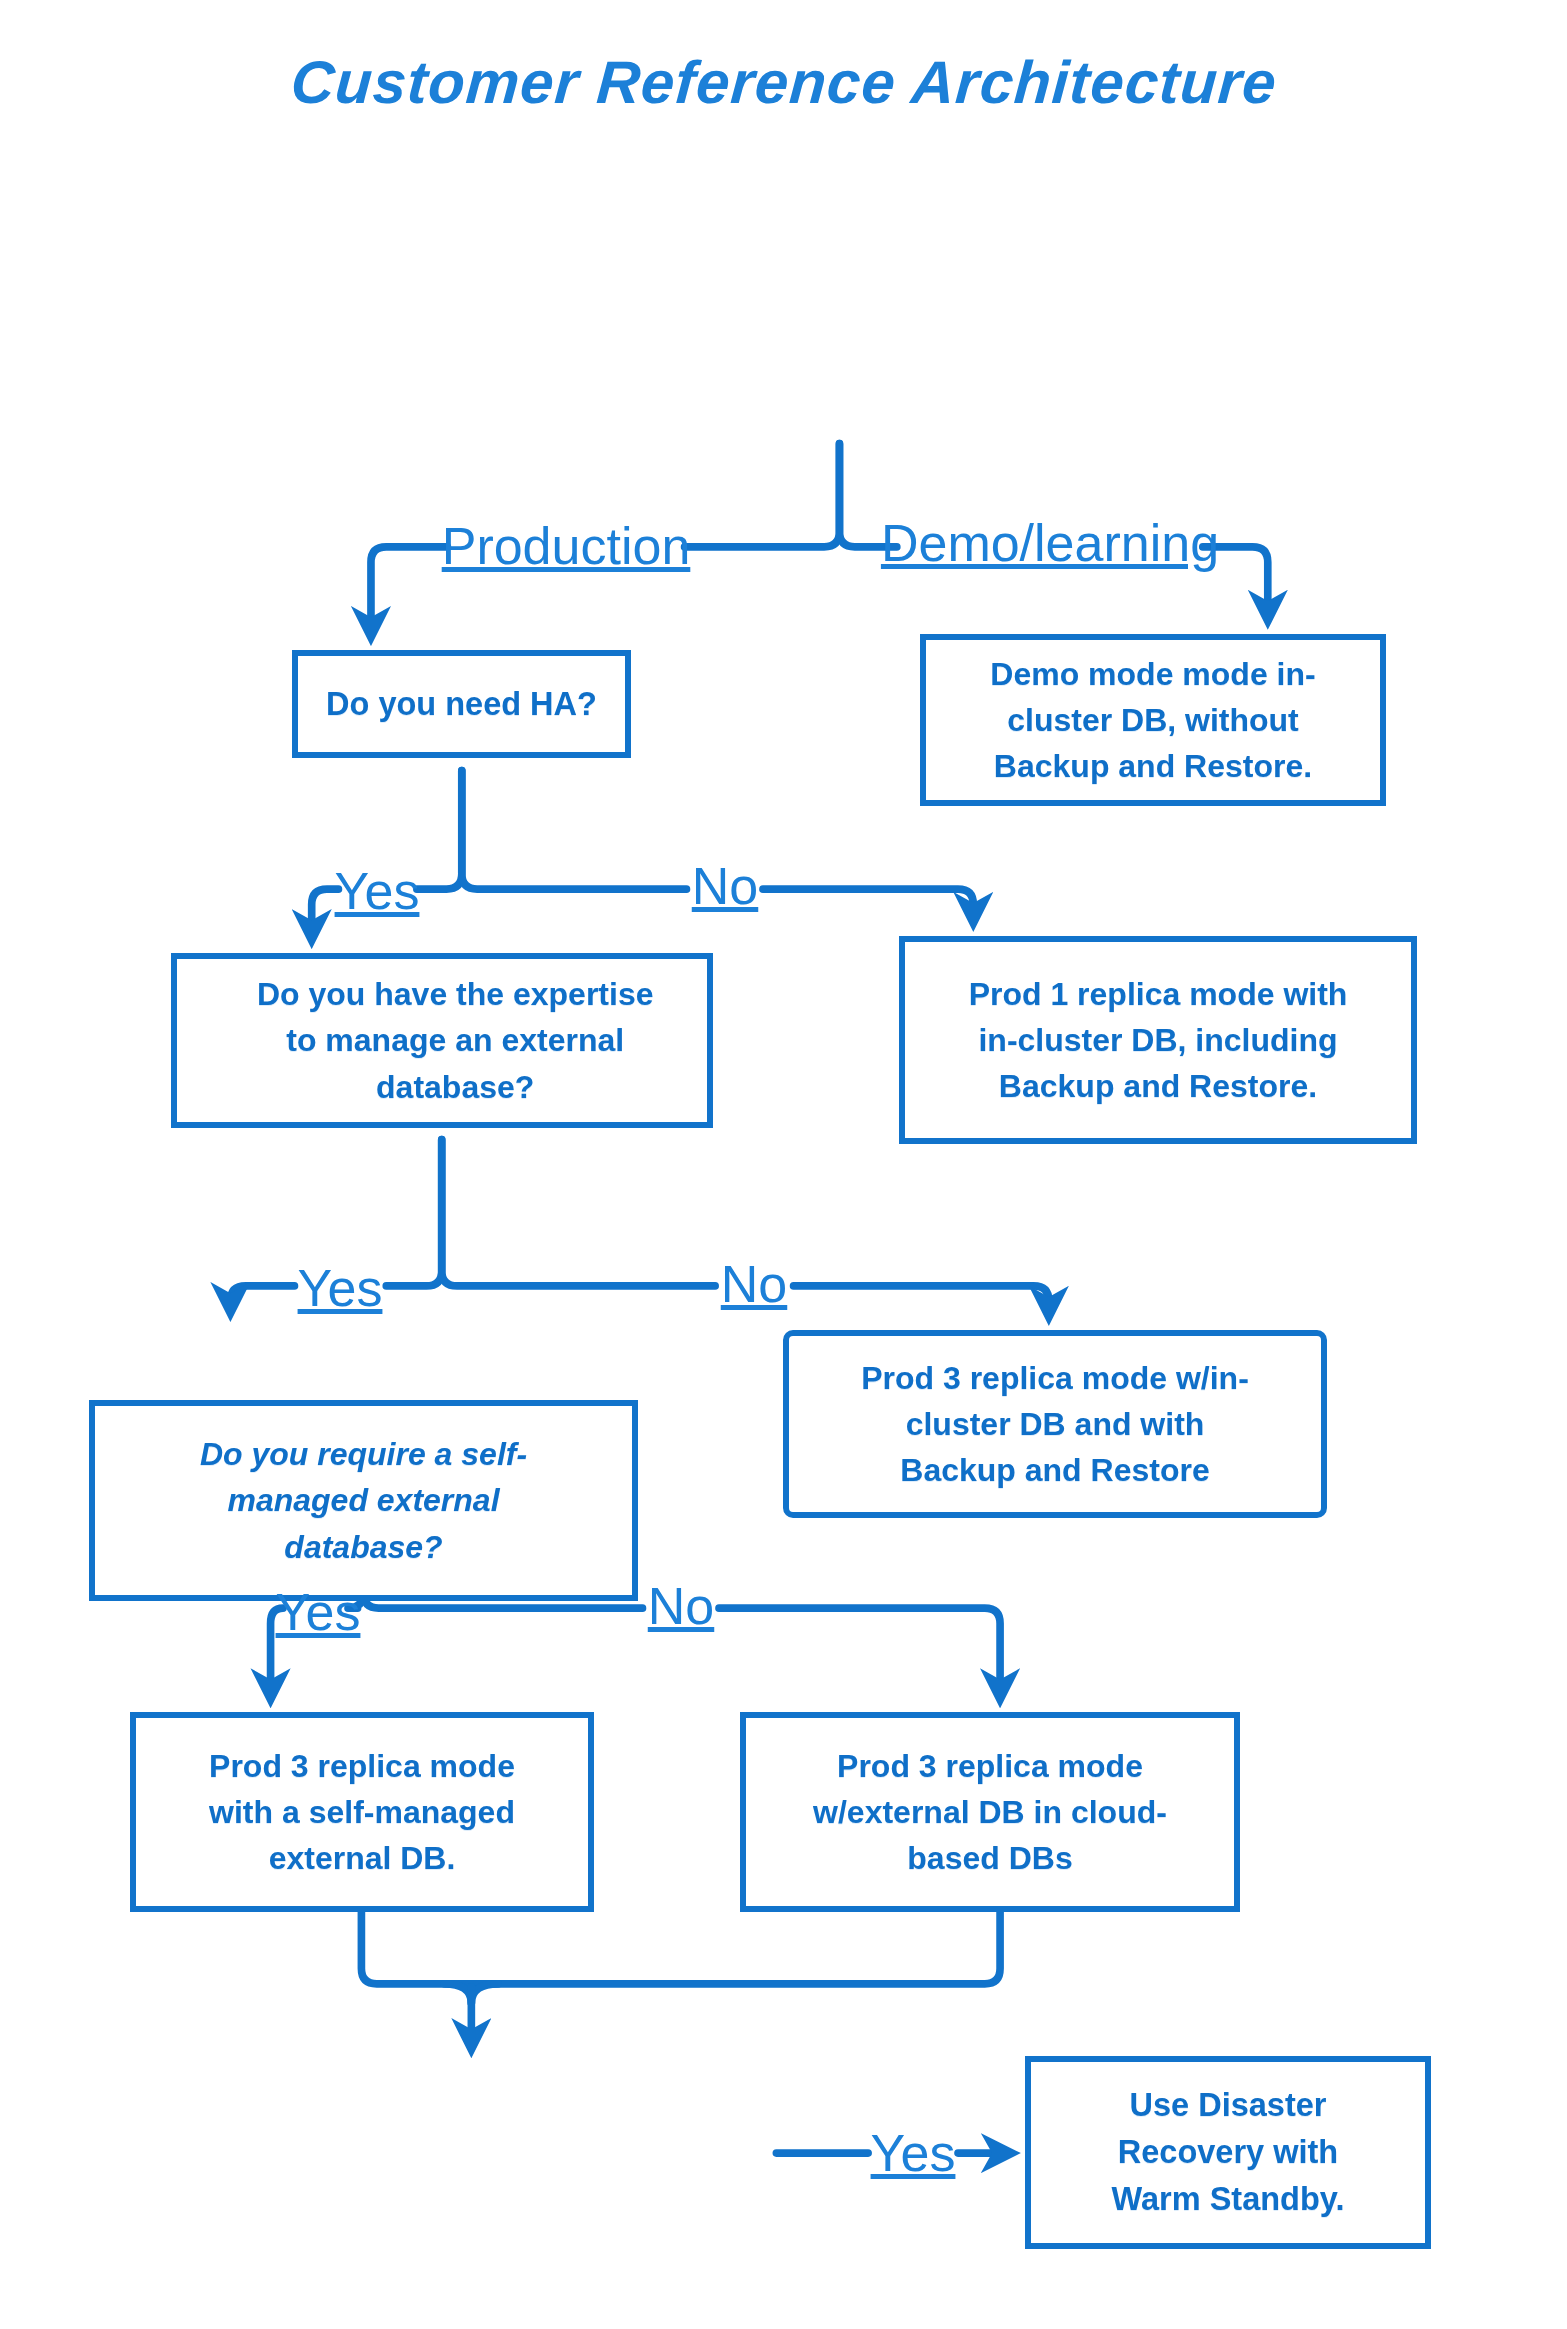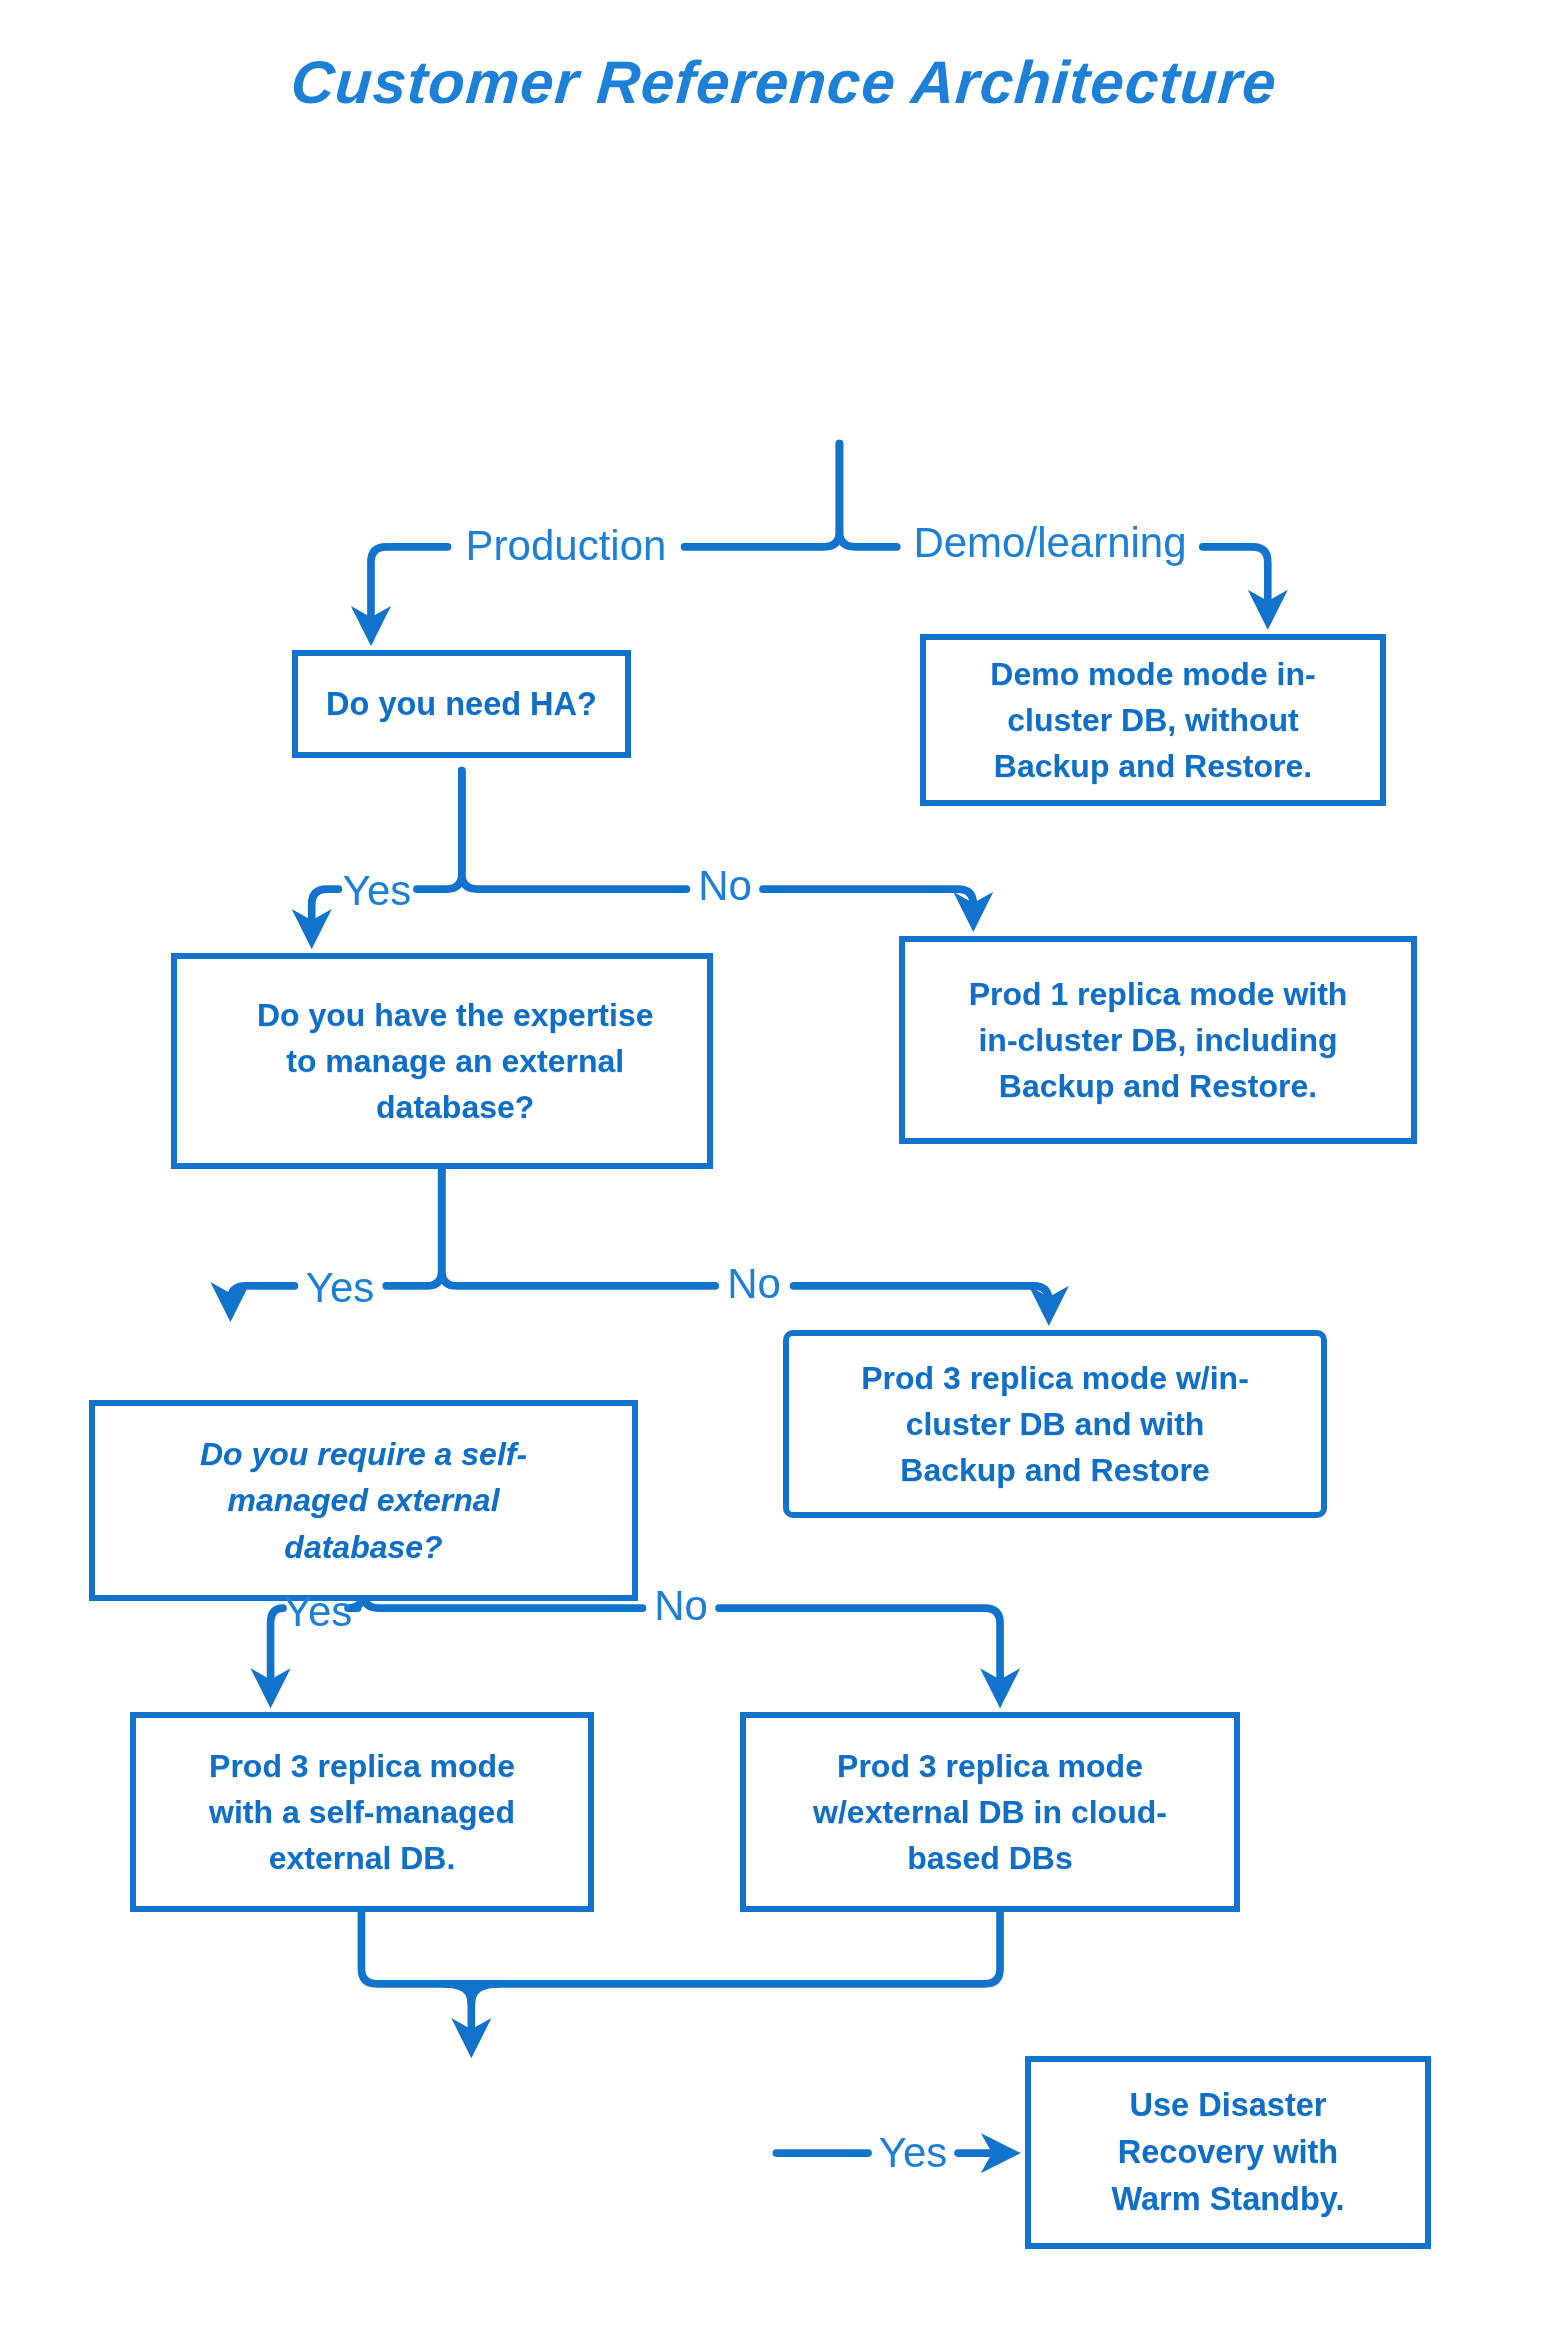--- a/index.html
+++ b/index.html
@@ -52,23 +52,24 @@
     font-size:32px;
     line-height:1.44;
     white-space:pre-line;
     text-shadow:0 1px 0 rgba(120,180,235,.25);
     padding:3.8px 9.6px;
   }
   .edge-label{
     position:absolute;
     transform:translate(-50%,-50%);
     color:var(--blue-light);
-    font-size:42px;
+    font-size:52px;
     font-weight:400;
     white-space:nowrap;
+    text-decoration:underline;
   }
 </style>
 </head>
 <body>
 
 <div class="canvas">
 
   <div class="title">Customer Reference Architecture</div>
 
   <svg class="connectors" viewBox="0 0 1640 2437" xmlns="http://www.w3.org/2000/svg">
@@ -107,21 +108,21 @@
     <path class="conn" marker-end="url(#arr)" d="M 1002,2252 L 1051,2252"></path>
   </svg>
 
 
   <div class="node" style="left:292px;top:650px;width:339px;height:108px;font-size:32.5px;">Do you need HA?</div>
 
   <div class="node" style="left:920px;top:634px;width:466px;height:172px;">Demo mode mode in-
 cluster DB, without
 Backup and Restore.</div>
 
-  <div class="node" style="left:171px;top:953px;width:542px;height:216px;padding-left:36px;">Do you have the expertise
+  <div class="node" style="left:171px;top:953px;width:542px;height:175px;padding-left:36px;">Do you have the expertise
 to manage an external
 database?</div>
 
   <div class="node" style="left:899px;top:936px;width:518px;height:208px;">Prod 1 replica mode with
 in-cluster DB, including
 Backup and Restore.</div>
 
   <div class="node" style="left:89px;top:1400px;width:549px;height:201px;font-style:italic;">Do you require a self-
 managed external
 database?</div>

